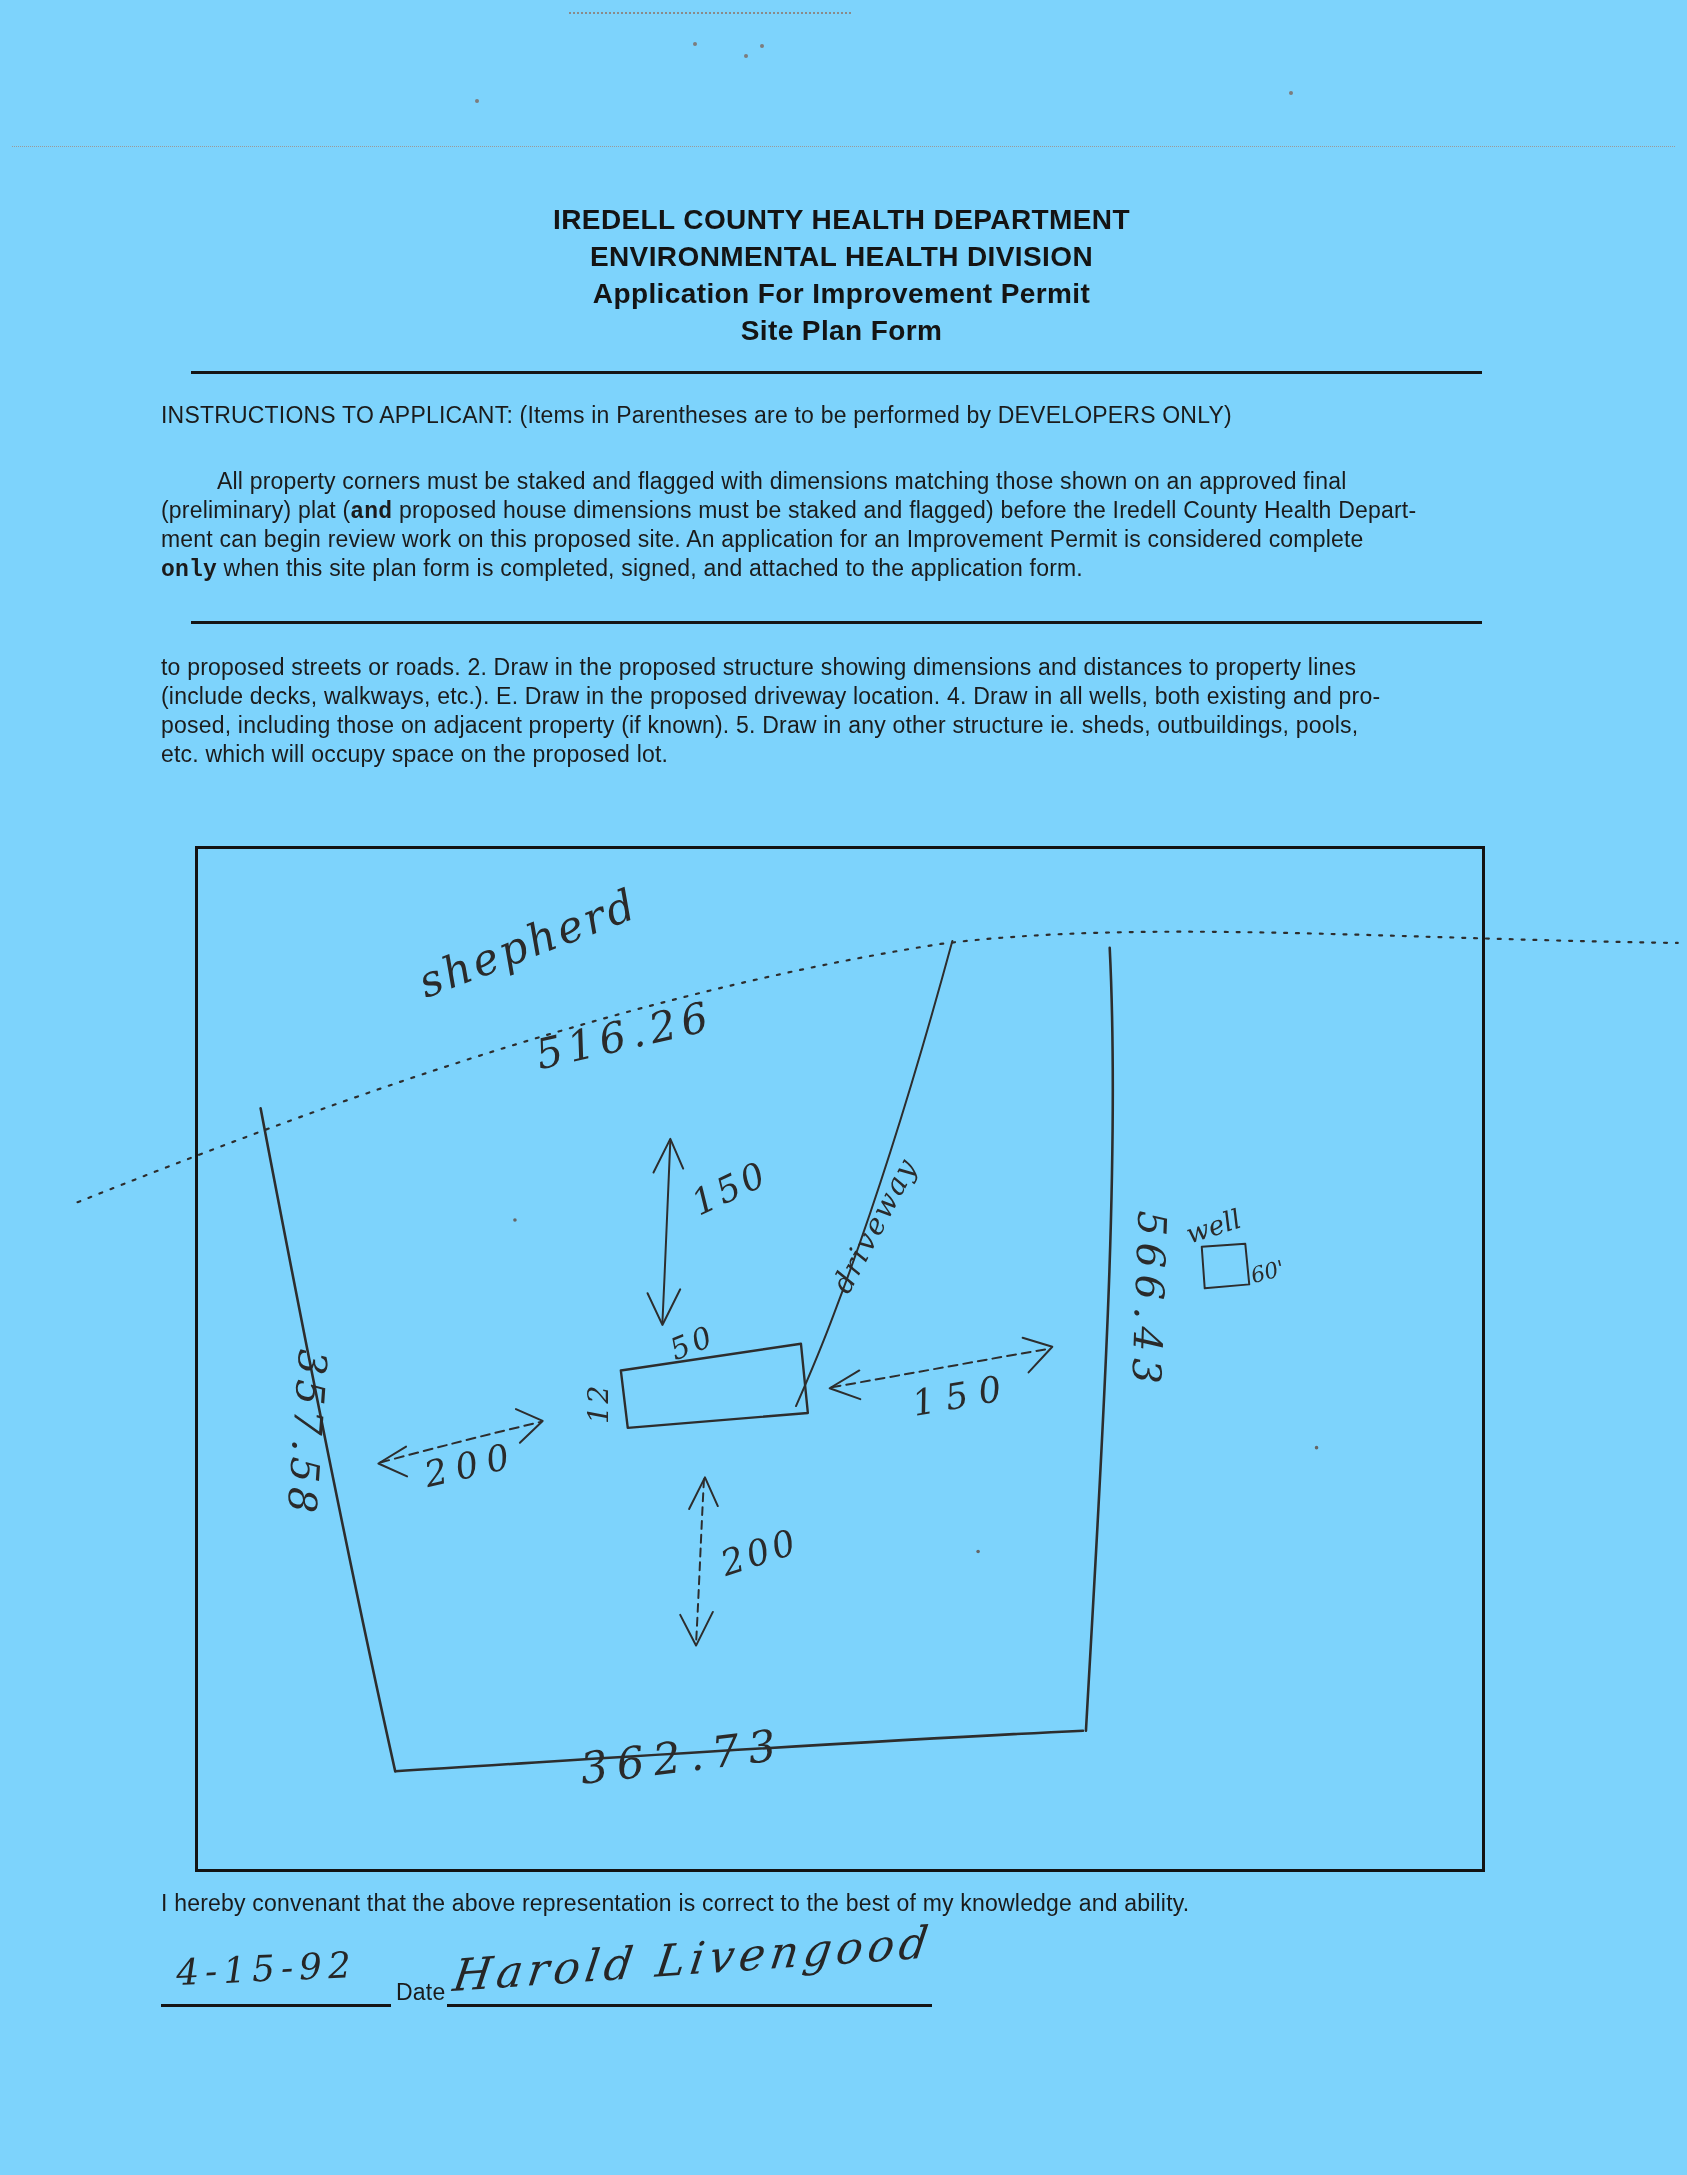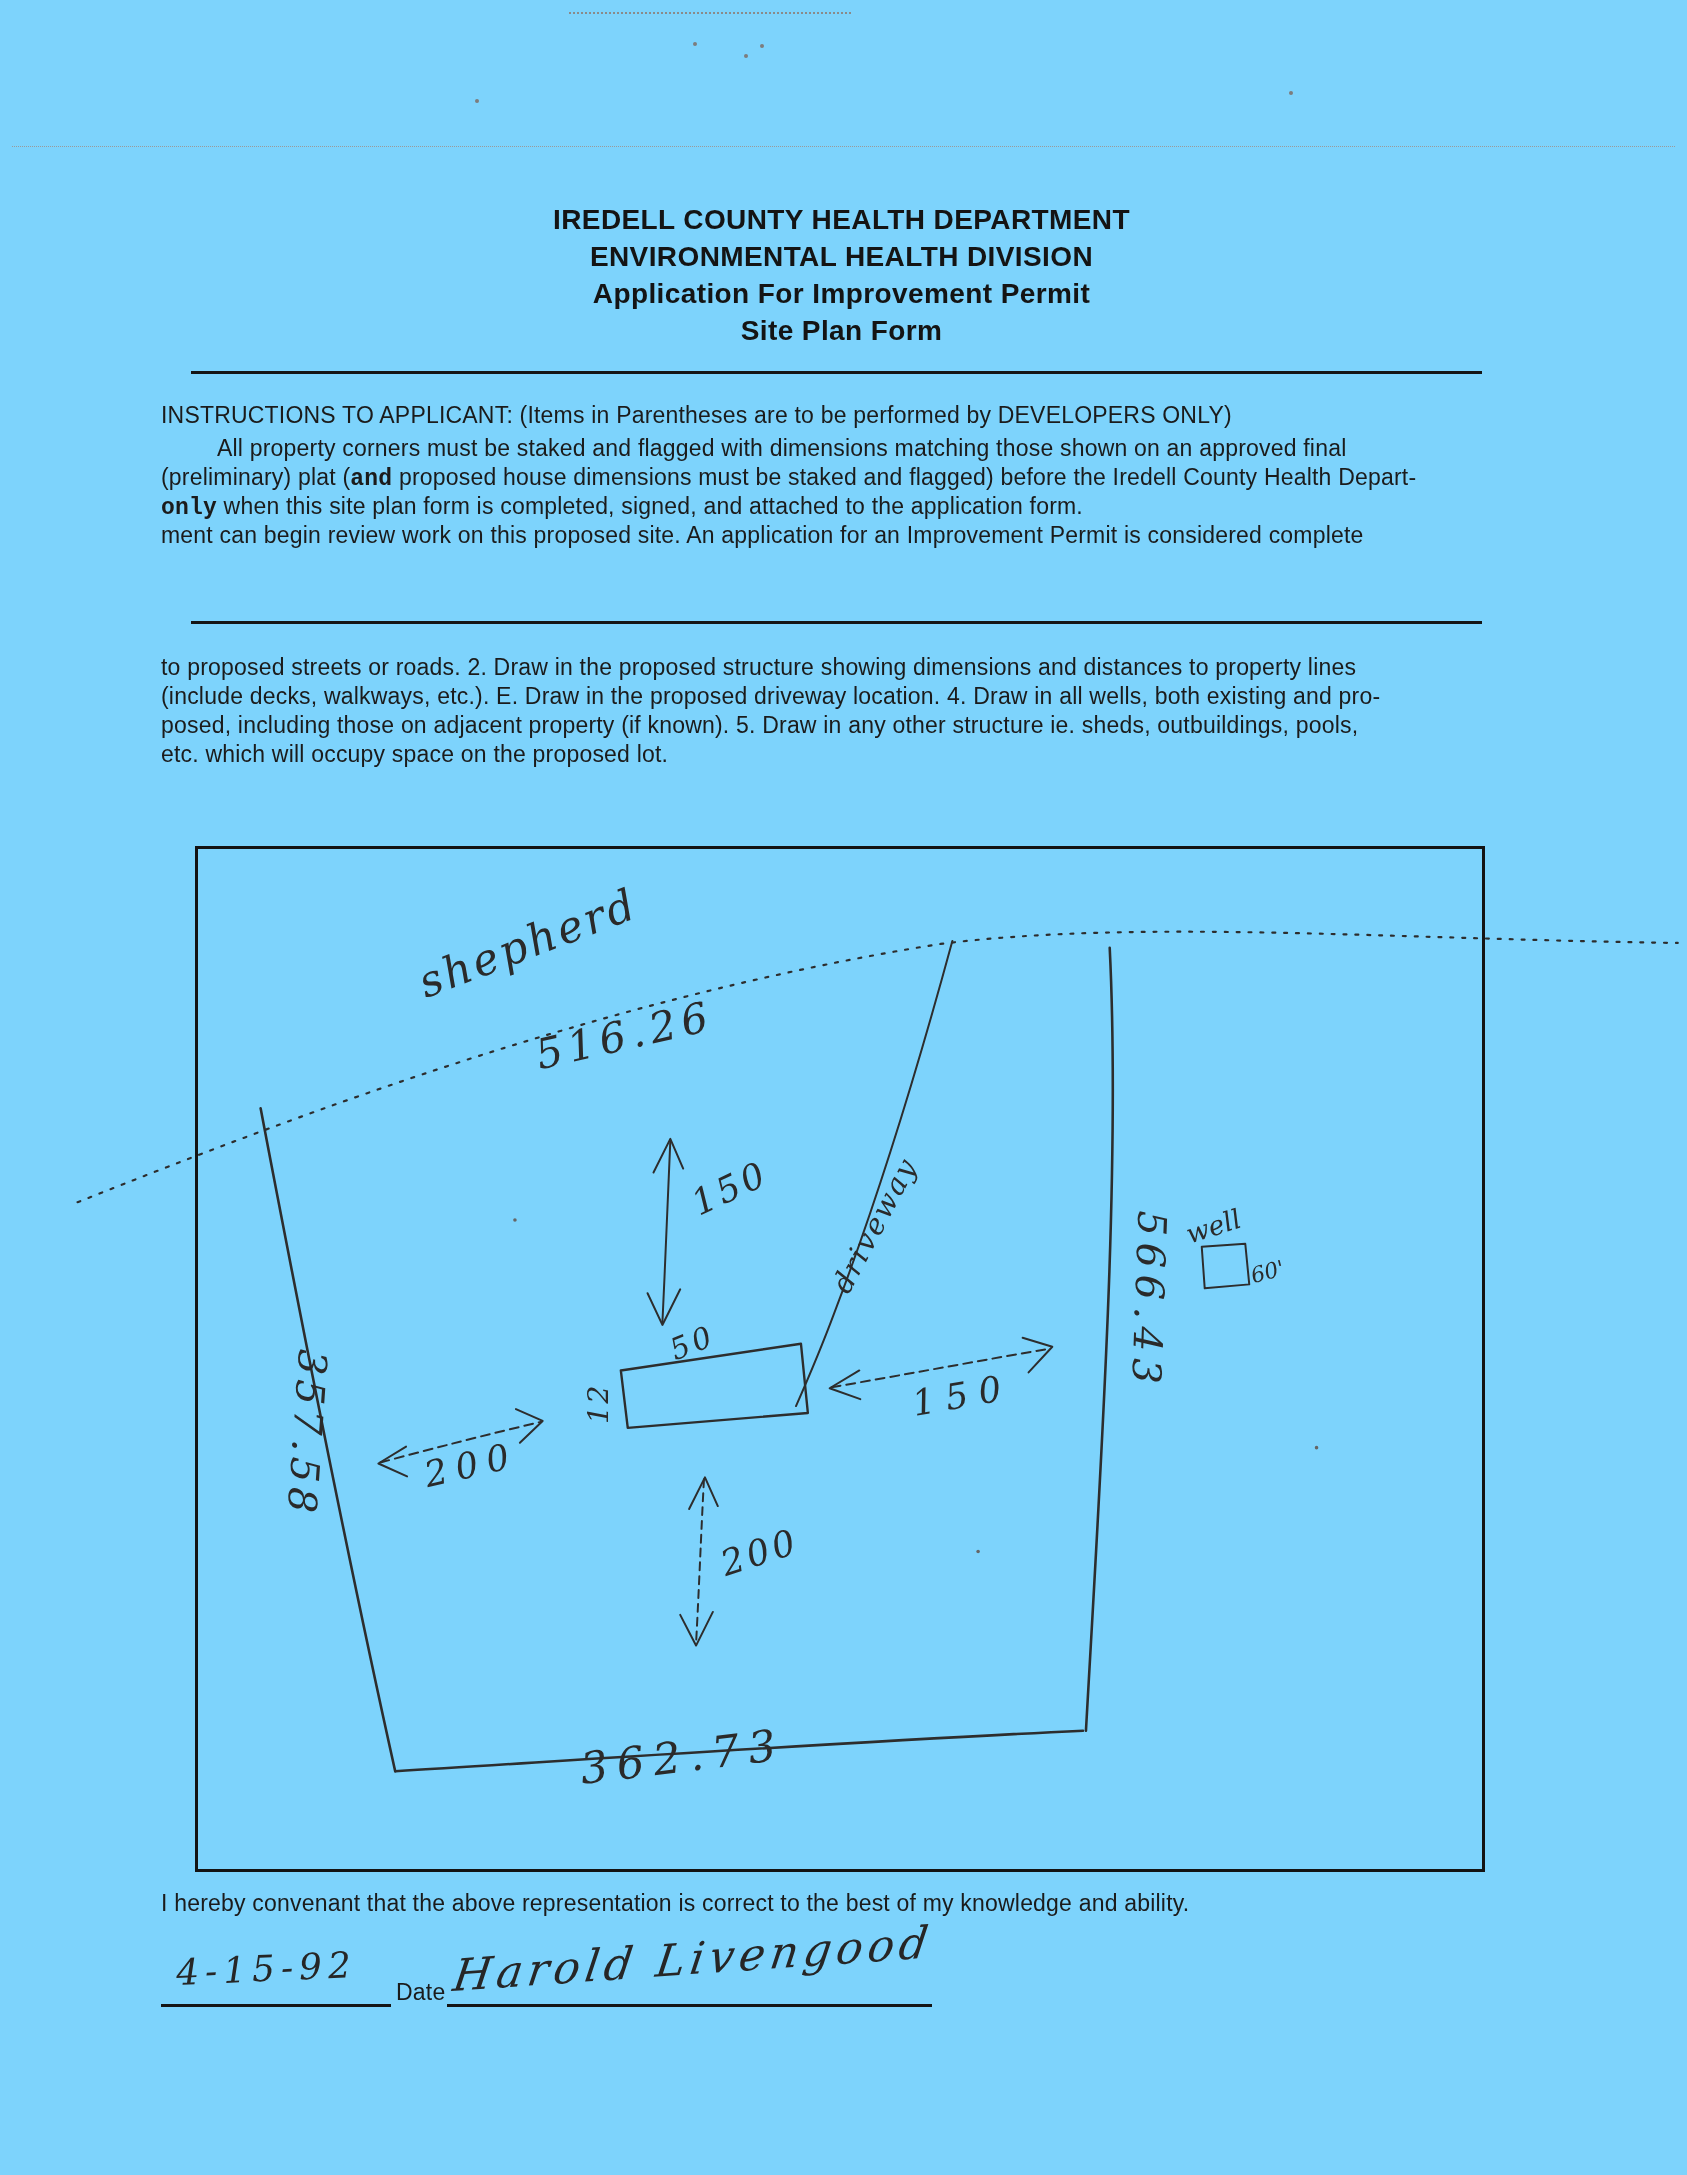--- a/index.html
+++ b/index.html
@@ -42,25 +42,25 @@
     <div>IREDELL COUNTY HEALTH DEPARTMENT</div>
     <div>ENVIRONMENTAL HEALTH DIVISION</div>
     <div>Application For Improvement Permit</div>
     <div>Site Plan Form</div>
   </div>
 
   <div class="rule" style="left:191px; top:371px; width:1291px;"></div>
 
   <div class="abs bodyline" style="left:161px; top:401px;">INSTRUCTIONS TO APPLICANT: (Items in Parentheses are to be performed by DEVELOPERS ONLY)</div>
 
-  <div class="abs para" style="left:161px; top:434px;">
+  <div class="abs para" style="left:161px; top:467px;">
     <div class="bodyline indent"><span>All property corners must be staked and flagged with dimensions matching those shown on an approved final</span></div>
     <div class="bodyline"><span>(preliminary) plat (</span><span class="b">and</span><span> proposed house dimensions must be staked and flagged) before the Iredell County Health Depart-</span></div>
+    <div class="bodyline"><span>ment can begin review work on this proposed site. An application for an Improvement Permit is considered complete</span></div>
     <div class="bodyline"><span class="b">only</span><span> when this site plan form is completed, signed, and attached to the application form.</span></div>
-    <div class="bodyline"><span>ment can begin review work on this proposed site. An application for an Improvement Permit is considered complete</span></div>
   </div>
 
   <div class="rule" style="left:191px; top:621px; width:1291px;"></div>
 
   <div class="abs para" style="left:161px; top:653px;">
     <div class="bodyline"><span>to proposed streets or roads. 2. Draw in the proposed structure showing dimensions and distances to property lines</span></div>
     <div class="bodyline"><span>(include decks, walkways, etc.). E. Draw in the proposed driveway location. 4. Draw in all wells, both existing and pro-</span></div>
     <div class="bodyline"><span>posed, including those on adjacent property (if known). 5. Draw in any other structure ie. sheds, outbuildings, pools,</span></div>
     <div class="bodyline"><span>etc. which will occupy space on the proposed lot.</span></div>
   </div>

